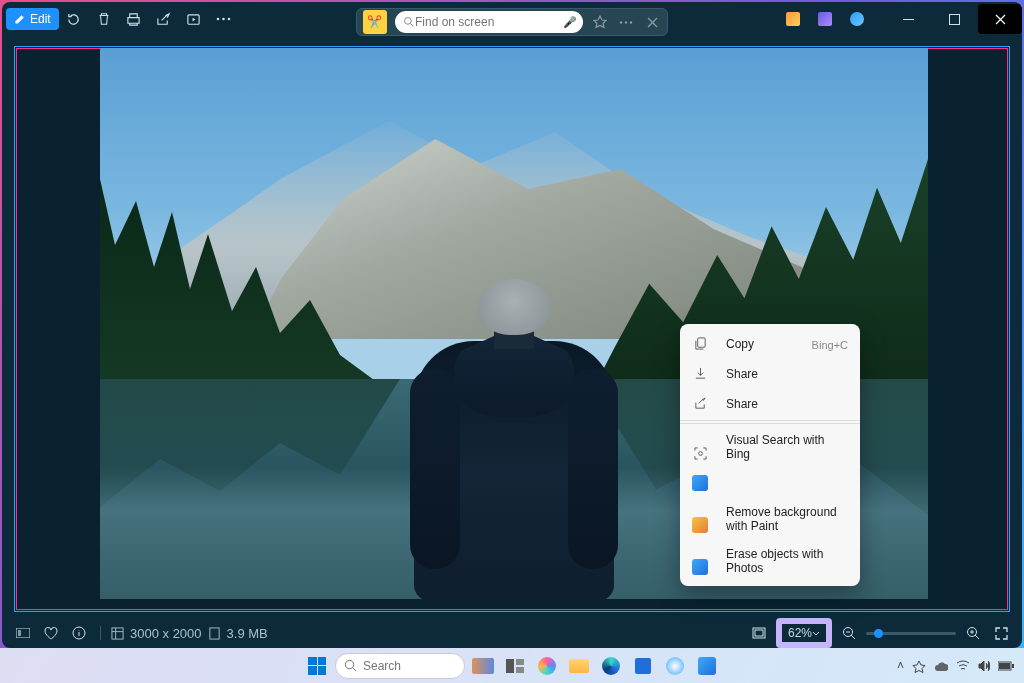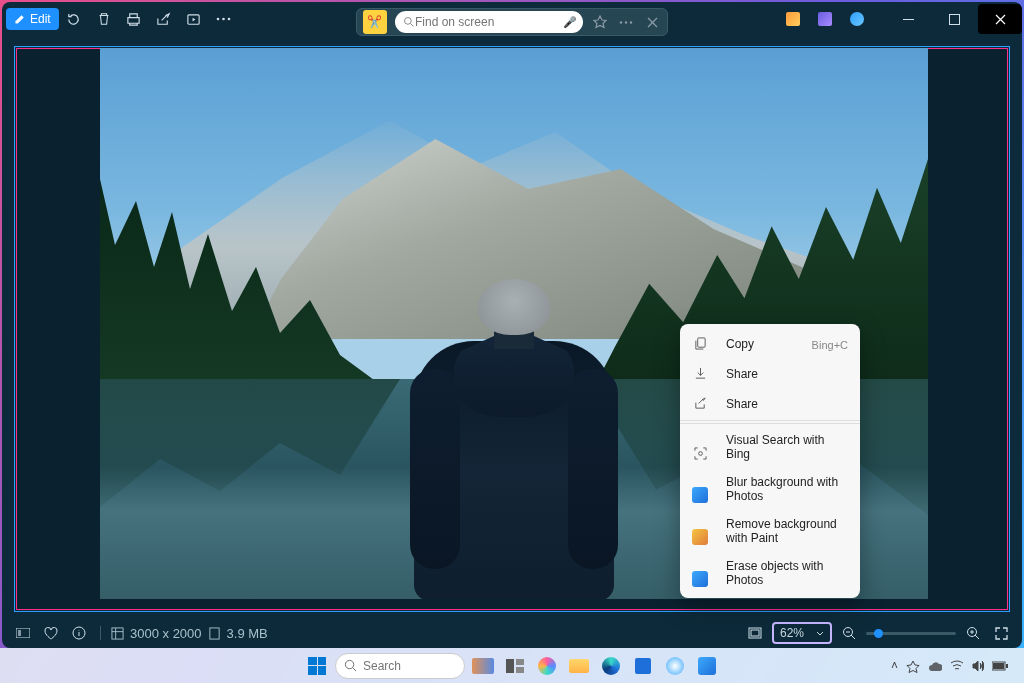--- a/index.html
+++ b/index.html
@@ -49,26 +49,26 @@
 .ctx-kb{margin-left:auto;color:#888;font-size:11px}
 .ctx-chev{margin-left:auto;color:#888;font-size:10px}
 .ico-blue{background:linear-gradient(135deg,#3da9fc,#1e6fd9);border-radius:3px}
 .ico-paint{background:linear-gradient(135deg,#f5c542,#e07b3a);border-radius:3px}
 
 
 .botbar{height:30px;display:flex;align-items:center;padding:0 10px;color:#c8d8e0;gap:6px}
 .bb-sep{width:1px;height:14px;background:#3a5a68;margin:0 4px}
 .bb-txt{font-size:13px;color:#a8c0cc}
 .bb-right{margin-left:auto;display:flex;align-items:center;gap:6px}
-.zoom-box{border:2px solid #c4b5fd;border-radius:4px;padding:2px 6px;display:flex;align-items:center;gap:12px;font-size:11px}
+.zoom-box{border:6px solid #c4b5fd;border-radius:4px;padding:2px 6px;display:flex;align-items:center;gap:0;font-size:11px}
 .slider{width:90px;height:3px;background:#3a5a68;border-radius:2px;position:relative}
 .slider::before{content:"";position:absolute;left:8px;top:-3px;width:9px;height:9px;background:#1e90ff;border-radius:50%}
 
 
-.taskbar{position:absolute;bottom:0;left:0;right:0;height:35px;background:rgba(235,240,248,.88);backdrop-filter:blur(12px);display:flex;align-items:center;padding:0 16px}
+.taskbar{position:absolute;bottom:0;left:0;right:0;height:35px;background:rgba(235,240,248,.88);backdrop-filter:blur(12px);display:flex;align-items:center;padding:0 10px}
 .tb-center{position:absolute;left:50%;transform:translateX(-50%);display:flex;align-items:center;gap:4px}
 .tb-item{width:28px;height:28px;display:flex;align-items:center;justify-content:center;border-radius:4px}
 .tb-search{display:flex;align-items:center;background:#fff;border:1px solid #ccc;border-radius:14px;height:26px;padding:0 10px 0 8px;width:130px;gap:6px}
 .tb-search input{border:none;outline:none;font-size:12px;color:#666;width:80px;background:transparent}
 .tb-right{margin-left:auto;display:flex;align-items:center;gap:8px;color:#444;font-size:11px}
 .win-logo{width:18px;height:18px;display:grid;grid-template:1fr 1fr/1fr 1fr;gap:1px}
 .win-logo div{background:#0078d4}
 svg{display:block}
 </style>
 </head>
@@ -230,21 +230,20 @@
         <span class="ctx-ico">
             <svg width="13" height="13" viewBox="0 0 14 14">
               <path fill="none" stroke="currentColor" d="M1 4V1h3M10 1h3v3M13 10v3h-3M4 13H1v-3"></path>
               <circle cx="7" cy="7" r="2" fill="none" stroke="currentColor"></circle>
             </svg>
           </span>
         <span>Visual Search with Bing</span>
       </div>
       <div class="ctx-item">
         <span class="ctx-ico ico-blue"></span>
-        <span>Blur background with Photos</span>
       </div>
       <div class="ctx-item">
         <span class="ctx-ico ico-paint"></span>
         <span>Remove background with Paint</span>
       </div>
       <div class="ctx-item">
         <span class="ctx-ico ico-blue"></span>
         <span>Erase objects with Photos</span>
       </div>
     </div>

